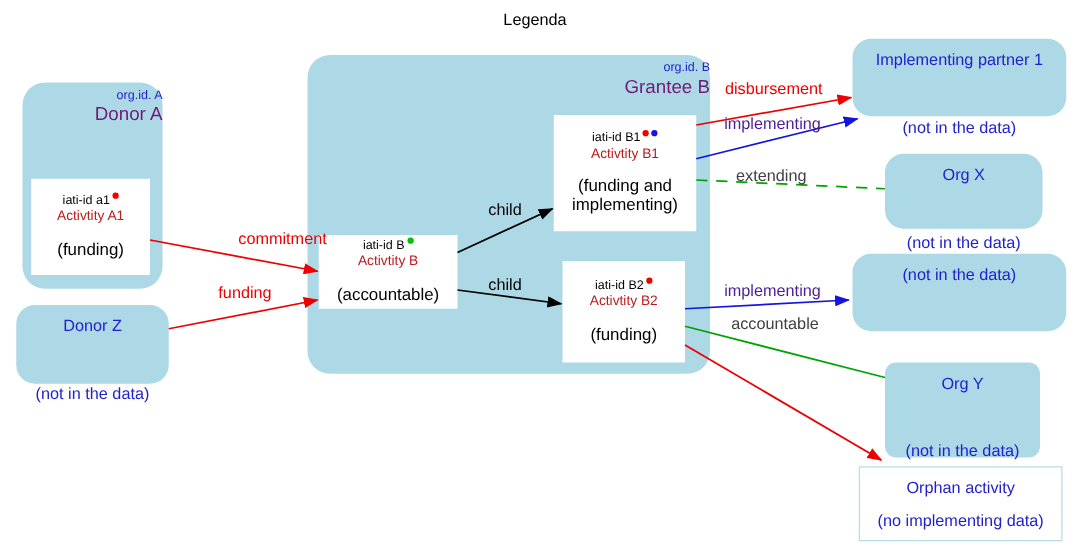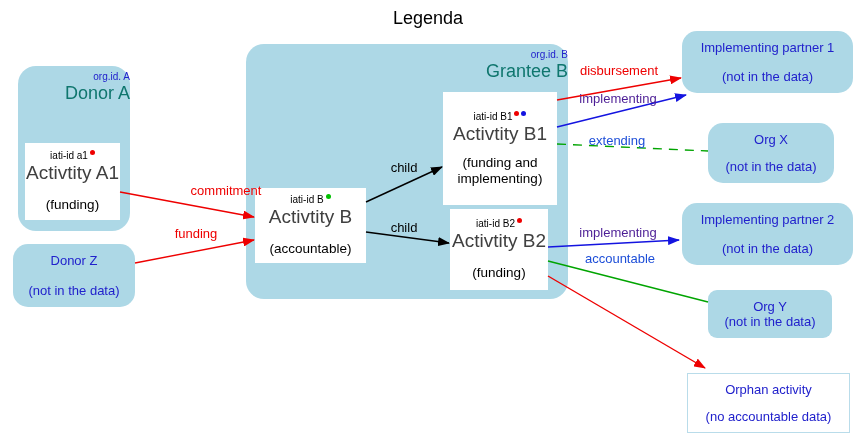--- a/index.html
+++ b/index.html
@@ -2,46 +2,46 @@
 <html><head>
 <meta charset="utf-8">
 <style>
   html,body { margin:0; padding:0; background:#ffffff; }
   .canvas {
     position:relative; width:860px; height:439px; background:#ffffff;
     font-family:"Liberation Sans", sans-serif; overflow:hidden;
   }
   .title {
     position:absolute; left:428px; top:8px; transform:translateX(-50%);
-    font-size:18px; color:#000000; white-space:nowrap;
+    font-size:13px; color:#000000; white-space:nowrap;
   }
   
   .org-box { position:absolute; background:#add8e6; border-radius:18px; }
   .org-head { display:flex; flex-direction:column; align-items:flex-end; padding-top:5px; }
   .org-id   { font-size:10px; color:#2121cc; line-height:1.2; }
-  .org-name { font-size:18px; color:#0f766e; line-height:1.2; }
+  .org-name { font-size:15px; color:#701a75; line-height:1.2; }
   .donor-a   { left:18px;  top:66px;  width:112px; height:165px; }
   .donor-z   { left:13px;  top:244px; width:122px; height:63px;  border-radius:15px; }
   .grantee-b { left:246px; top:44px;  width:322px; height:255px; }
   .imp1  { left:682px; top:31px;  width:171px; height:62px; border-radius:15px; }
   .org-x { left:708px; top:123px; width:126px; height:60px; border-radius:15px; }
   .imp2  { left:682px; top:203px; width:171px; height:62px; border-radius:15px; }
-  .org-y { left:708px; top:290px; width:124px; height:48px; border-radius:9px; }
+  .org-y { left:708px; top:290px; width:124px; height:76px; border-radius:9px; }
   .blue-note-box { display:flex; flex-direction:column; align-items:center;
-    justify-content:space-between; padding:10px 4px 9px; box-sizing:border-box; }
+    justify-content:space-between; padding:10px 4px 9px; box-sizing:border-box;gap:40px; }
   .blue-note-box .nb-name, .blue-note-box .nb-note { font-size:13px; color:#2121cc; line-height:1.1; white-space:nowrap; }
   
   .act-box { position:absolute; background:#ffffff; display:flex; flex-direction:column;
     align-items:center; justify-content:center; box-sizing:border-box; text-align:center; }
   .a1 { left:25px;  top:143px; width:95px;  height:77px; }
-  .b1 { left:443px; top:92px;  width:114px; height:113px; }
-  .b  { left:255px; top:188px; width:111px; height:75px; }
+  .b1 { left:443px; top:92px;  width:114px; height:93px; }
+  .b  { left:255px; top:188px; width:111px; height:59px; }
   .b2 { left:450px; top:209px; width:98px;  height:81px; }
   .iati-row { font-size:10px; color:#000000; line-height:1.2; white-space:nowrap; }
-  .act-name { font-size:19px; color:#404040; line-height:1.2; }
+  .act-name { font-size:11px; color:#b91c1c; line-height:1.2; }
   .act-role { font-size:13.5px; color:#000000; line-height:1.15; margin-top:12px; }
   .b1 .act-role { margin-top:10px; width:100px; }
   .dot { display:inline-block; width:5px; height:5px; border-radius:50%;
     margin-left:2px; position:relative; top:-4px; }
   .dot-red   { background:#ee0000; }
   .dot-blue  { background:#1414e0; }
   .dot-green { background:#00c000; }
   
   .orphan { position:absolute; left:687px; top:373px; width:163px; height:60px;
     background:#ffffff; border:1px solid #b9dcea; box-sizing:border-box;
@@ -54,21 +54,21 @@
   .e-red   { stroke:#ee0000; stroke-width:1.4; }
   .e-blue  { stroke:#1414e0; stroke-width:1.4; }
   .e-black { stroke:#000000; stroke-width:1.4; }
   .e-green { stroke:#00a400; stroke-width:1.4; }
   .dashed  { stroke-dasharray:9 7; }
   
   .edge-label { position:absolute; transform:translateX(-50%); font-size:13px;
     white-space:nowrap; line-height:1; }
   .el-red   { color:#ee0000; }
   .el-blue  { color:#4c1d95; }
-  .el-green { color:#1d4ed8; }
+  .el-green { color:#404040; }
   .el-black { color:#000000; }
   .lbl-commitment    { left:182px; top:184px;margin-left:44px; }
   .lbl-funding       { left:196px; top:227px; }
   .lbl-child1        { left:404px; top:161px; }
   .lbl-child2        { left:404px; top:221px; }
   .lbl-disbursement  { left:619px; top:64px;  }
   .lbl-implementing1 { left:618px; top:92px;  }
   .lbl-extending     { left:617px; top:134px; }
   .lbl-implementing2 { left:618px; top:226px; }
   .lbl-accountable   { left:620px; top:252px; }
@@ -135,32 +135,31 @@
     <div class="nb-name">Implementing partner 1</div>
     <div class="nb-note">(not in the data)</div>
   </div>
 
   <div class="org-box org-x blue-note-box">
     <div class="nb-name">Org X</div>
     <div class="nb-note">(not in the data)</div>
   </div>
 
   <div class="org-box imp2 blue-note-box">
-    <div class="nb-name">Implementing partner 2</div>
     <div class="nb-note">(not in the data)</div>
   </div>
 
   <div class="org-box org-y blue-note-box">
     <div class="nb-name">Org Y</div>
     <div class="nb-note">(not in the data)</div>
   </div>
 
   <div class="orphan">
     <div>Orphan activity</div>
-    <div>(no accountable data)</div>
+    <div>(no implementing data)</div>
   </div>
 
   <svg class="edges" width="860" height="439" viewBox="0 0 860 439">
     <defs>
       <marker id="arr-red" markerUnits="userSpaceOnUse" markerWidth="12" markerHeight="9" refX="11" refY="4.5" orient="auto">
         <path d="M0,0 L12,4.5 L0,9 Z" fill="#ee0000"></path>
       </marker>
       <marker id="arr-blue" markerUnits="userSpaceOnUse" markerWidth="12" markerHeight="9" refX="11" refY="4.5" orient="auto">
         <path d="M0,0 L12,4.5 L0,9 Z" fill="#1414e0"></path>
       </marker>

